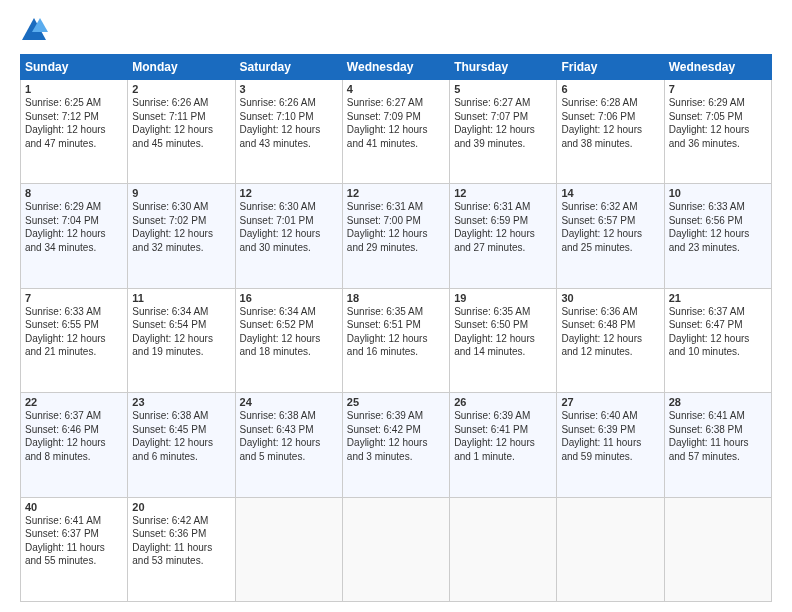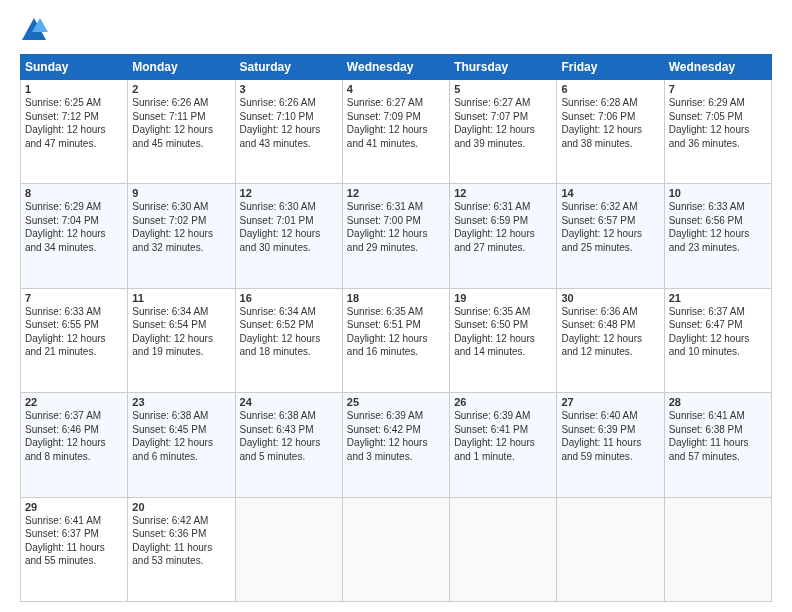--- a/index.html
+++ b/index.html
@@ -243,21 +243,21 @@
             <span class="day-num">27</span>
             <div class="day-info">Sunrise: 6:40 AM<br>Sunset: 6:39 PM<br>Daylight: 11 hours<br>and 59 minutes.</div>
           </td>
           <td>
             <span class="day-num">28</span>
             <div class="day-info">Sunrise: 6:41 AM<br>Sunset: 6:38 PM<br>Daylight: 11 hours<br>and 57 minutes.</div>
           </td>
         </tr>
         <tr>
           <td>
-            <span class="day-num">29</span>
+            <span class="day-num">40</span>
             <div class="day-info">Sunrise: 6:41 AM<br>Sunset: 6:37 PM<br>Daylight: 11 hours<br>and 55 minutes.</div>
           </td>
           <td>
             <span class="day-num">20</span>
             <div class="day-info">Sunrise: 6:42 AM<br>Sunset: 6:36 PM<br>Daylight: 11 hours<br>and 53 minutes.</div>
           </td>
           <td class="empty-cell"></td>
           <td class="empty-cell"></td>
           <td class="empty-cell"></td>
           <td class="empty-cell"></td>

